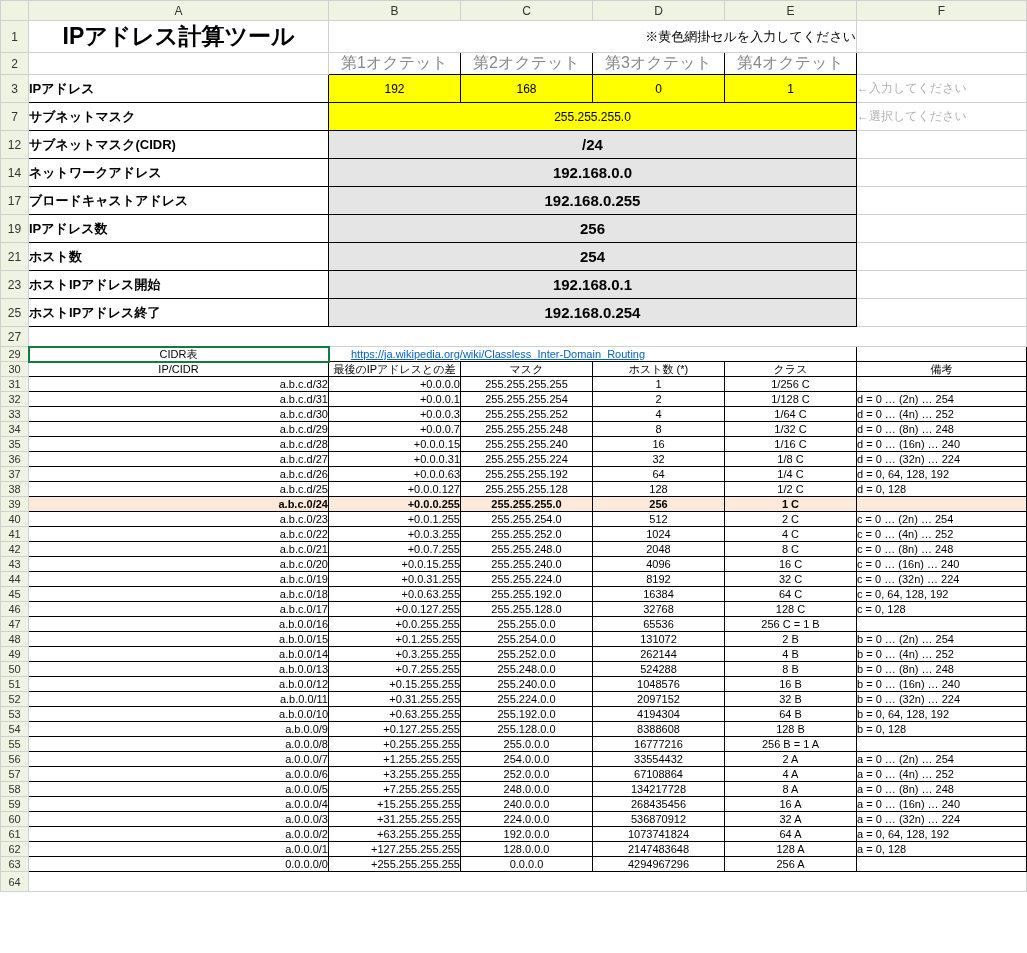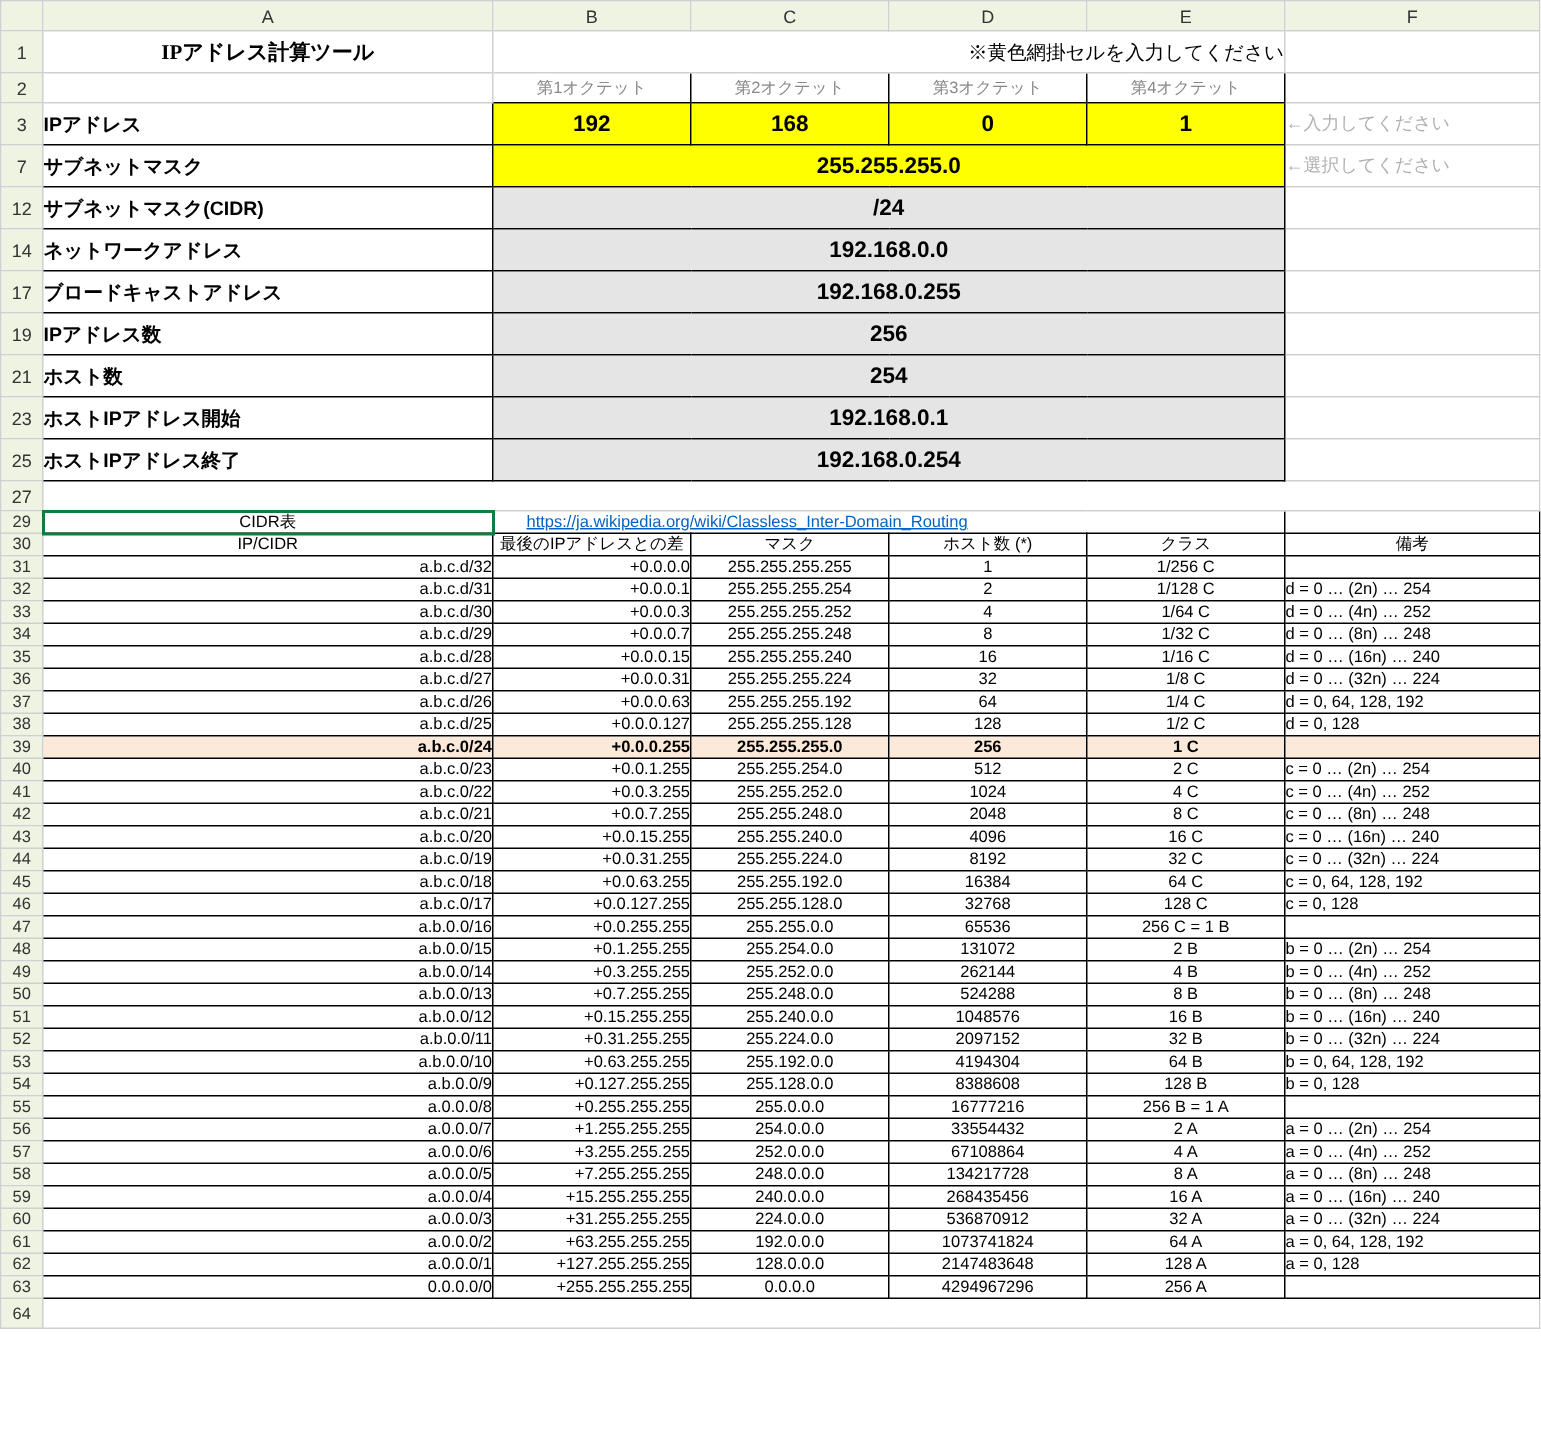--- a/index.html
+++ b/index.html
@@ -1,25 +1,25 @@
 <!DOCTYPE html>
 <html><head>
 <meta charset="utf-8">
 <style>
   * { box-sizing: border-box; }
   html, body { margin: 0; padding: 0; font-family: "Meiryo", "MS PGothic", Arial, sans-serif; font-size: 12px; background: #fff; color: #000; }
   .sheet { width: 1027px; border-collapse: collapse; table-layout: fixed; }
   .sheet td, .sheet th { border: 1px solid #d0d0d0; padding: 0; height: 20px; overflow: hidden; white-space: nowrap; }
   .colhead { background: #eef3e2; text-align: center; font-weight: normal; color: #333; border: 1px solid #bfbfbf; height: 20px; }
   .rowhead { background: #eef3e2; text-align: center; font-weight: normal; color: #333; border: 1px solid #bfbfbf; width: 28px; }
-  .title { font-size: 14px; font-weight: bold; text-align: center; height: 36px; font-family: Liberation Serif, serif; }
+  .title { font-size: 23px; font-weight: bold; text-align: center; height: 36px; }
   .instr { font-size: 13px; text-align: right; }
   .lbl { font-weight: bold; text-align: left; padding-left: 4px; font-size: 13px; }
-  .sublbl { font-size: 11px; text-align: center; color: #888; }
-  .yellow { background: #ffff00; font-weight: bold; text-align: center; font-size: 15px; border: 1px solid #000 !important; }
+  .sublbl { font-size: 16px; text-align: center; color: #888; }
+  .yellow { background: #ffff00; font-weight: normal; text-align: center; font-size: 12px; border: 1px solid #000 !important; }
   .bluecell { background: #e5e5e5; font-weight: bold; text-align: center; font-size: 15px; border: 1px solid #000 !important; }
   .hintgrey { color: #b0b0b0; font-size: 12px; padding-left: 6px; margin-left: 46px; }
   .link { color: #0563c1; text-decoration: underline; font-size: 11px; padding-left: 2px; cursor: pointer; margin-left: 20px; }
   .thdr { text-align: center; border: 1px solid #000 !important; font-size: 11px; }
   .tcell { border: 1px solid #000 !important; font-size: 11px; padding: 0 4px; height: 14px; line-height: 14px; }
   .tcell.r { text-align: right; }
   .tcell.c { text-align: center; }
   .tcell.l { text-align: left; }
   .hlrow td.tcell { background: #fde9d9; font-weight: bold; }
   .greenbox { outline: 2px solid #107c41; outline-offset: -1px; }

